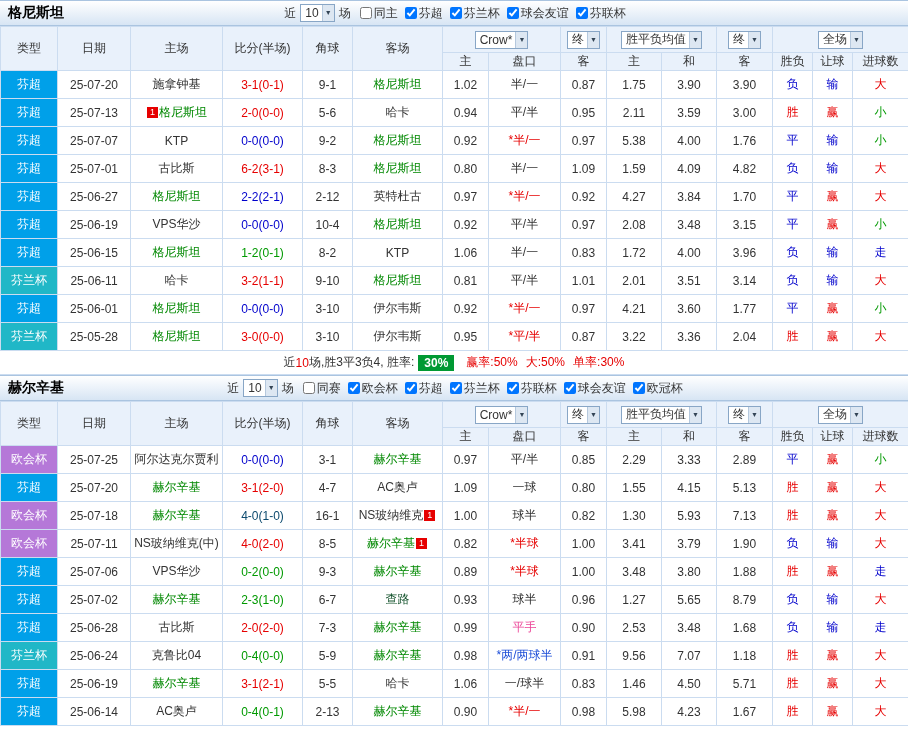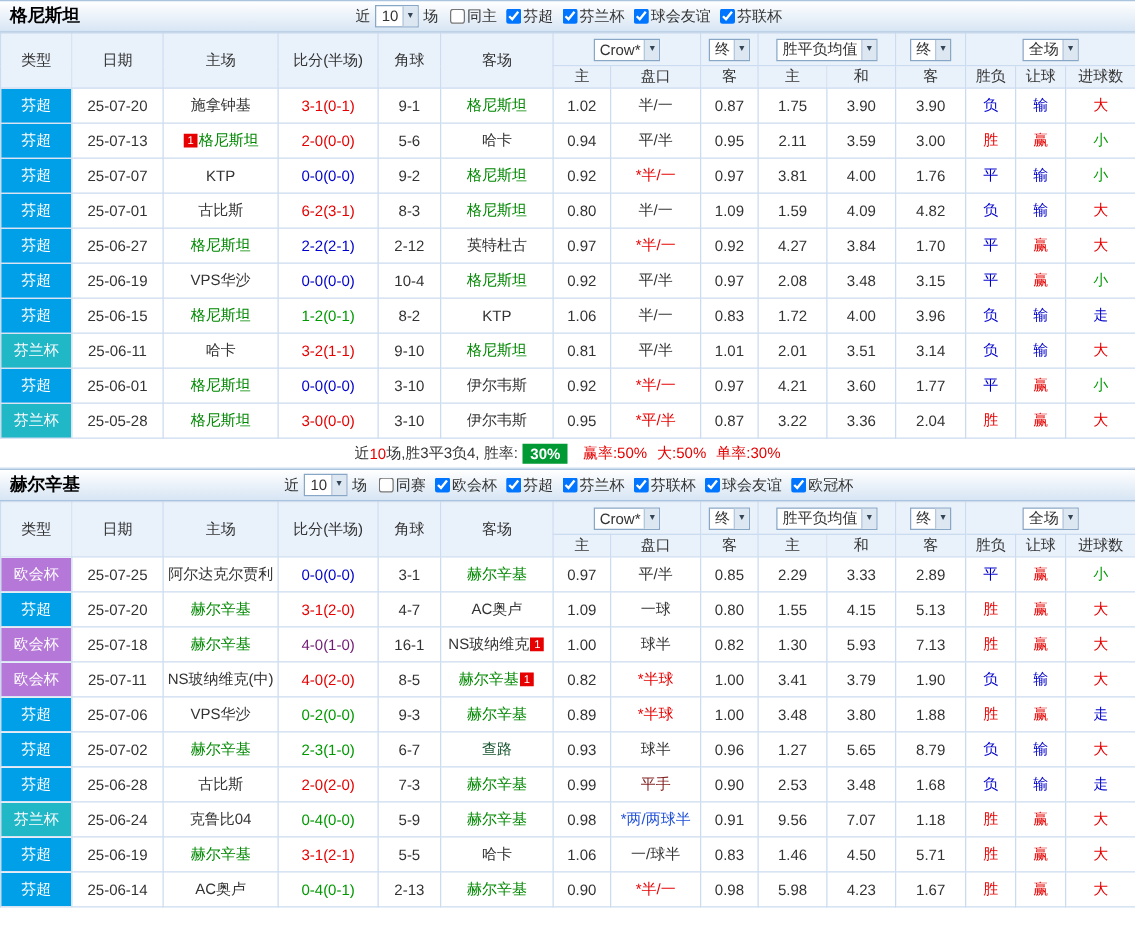--- a/index.html
+++ b/index.html
@@ -186,21 +186,21 @@
             <tr>
               <td class="league" style="background: rgb(0, 160, 233);">芬超</td>
               <td>25-07-07</td>
               <td class="team"><span class="tn" style="color: rgb(51, 51, 51);">KTP</span></td>
               <td style="color: rgb(0, 0, 204);">0-0(0-0)</td>
               <td>9-2</td>
               <td class="team"><span class="tn" style="color: rgb(0, 136, 0);">格尼斯坦</span></td>
               <td>0.92</td>
               <td style="color: rgb(230, 0, 0);">*半/一</td>
               <td>0.97</td>
-              <td>3.81</td>
+              <td>5.38</td>
               <td>4.00</td>
               <td>1.76</td>
               <td style="color: rgb(0, 0, 204);">平</td>
               <td style="color: rgb(0, 0, 204);">输</td>
               <td style="color: rgb(0, 153, 0);">小</td>
             </tr>
             <tr>
               <td class="league" style="background: rgb(0, 160, 233);">芬超</td>
               <td>25-07-01</td>
               <td class="team"><span class="tn" style="color: rgb(51, 51, 51);">古比斯</span></td>
@@ -462,21 +462,21 @@
               <td>4.15</td>
               <td>5.13</td>
               <td style="color: rgb(230, 0, 0);">胜</td>
               <td style="color: rgb(230, 0, 0);">赢</td>
               <td style="color: rgb(230, 0, 0);">大</td>
             </tr>
             <tr>
               <td class="league" style="background: rgb(181, 120, 216);">欧会杯</td>
               <td>25-07-18</td>
               <td class="team"><span class="tn" style="color: rgb(0, 136, 0);">赫尔辛基</span></td>
-              <td style="color: #701a75;">4-0(1-0)</td>
+              <td style="color: #0c4a6e;">4-0(1-0)</td>
               <td>16-1</td>
               <td class="team"><span class="tn" style="color: rgb(51, 51, 51);">NS玻纳维克</span><span class="rbadge">1</span></td>
               <td>1.00</td>
               <td style="color: rgb(51, 51, 51);">球半</td>
               <td>0.82</td>
               <td>1.30</td>
               <td>5.93</td>
               <td>7.13</td>
               <td style="color: rgb(230, 0, 0);">胜</td>
               <td style="color: rgb(230, 0, 0);">赢</td>
@@ -534,21 +534,21 @@
               <td style="color: rgb(230, 0, 0);">大</td>
             </tr>
             <tr>
               <td class="league" style="background: rgb(0, 160, 233);">芬超</td>
               <td>25-06-28</td>
               <td class="team"><span class="tn" style="color: rgb(51, 51, 51);">古比斯</span></td>
               <td style="color: rgb(230, 0, 0);">2-0(2-0)</td>
               <td>7-3</td>
               <td class="team"><span class="tn" style="color: rgb(0, 136, 0);">赫尔辛基</span></td>
               <td>0.99</td>
-              <td style="color: #7f1d1d; margin-left: 47px;">平手</td>
+              <td style="color: #ec4899; margin-left: 47px;">平手</td>
               <td>0.90</td>
               <td>2.53</td>
               <td>3.48</td>
               <td>1.68</td>
               <td style="color: rgb(0, 0, 204);">负</td>
               <td style="color: rgb(0, 0, 204);">输</td>
               <td style="color: rgb(0, 0, 204);">走</td>
             </tr>
             <tr>
               <td class="league" style="background: rgb(32, 183, 199);">芬兰杯</td>

